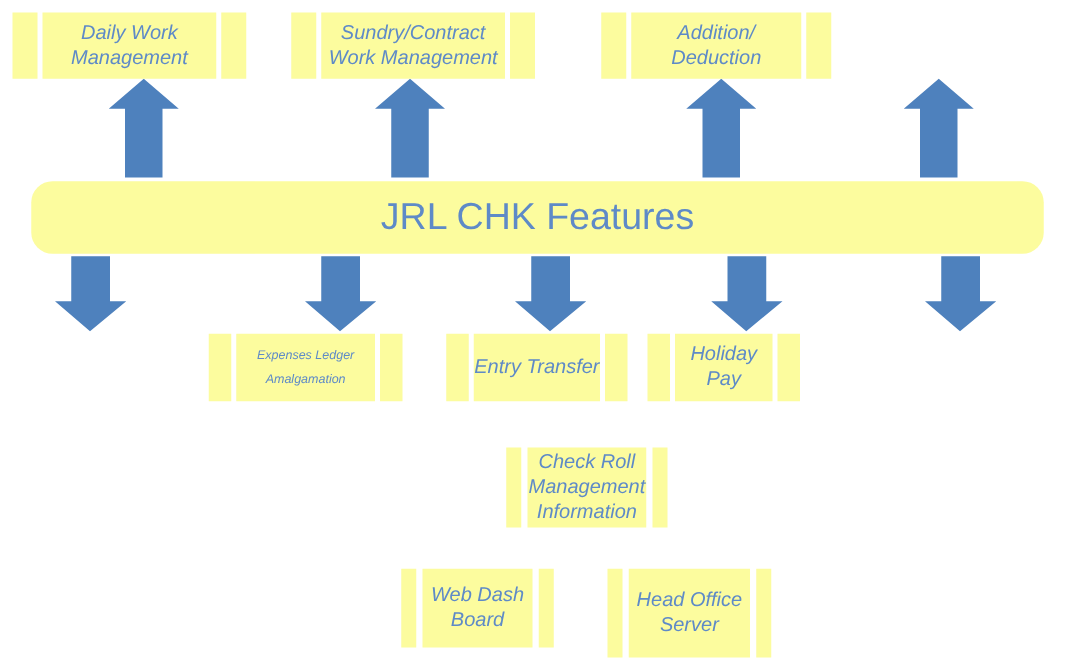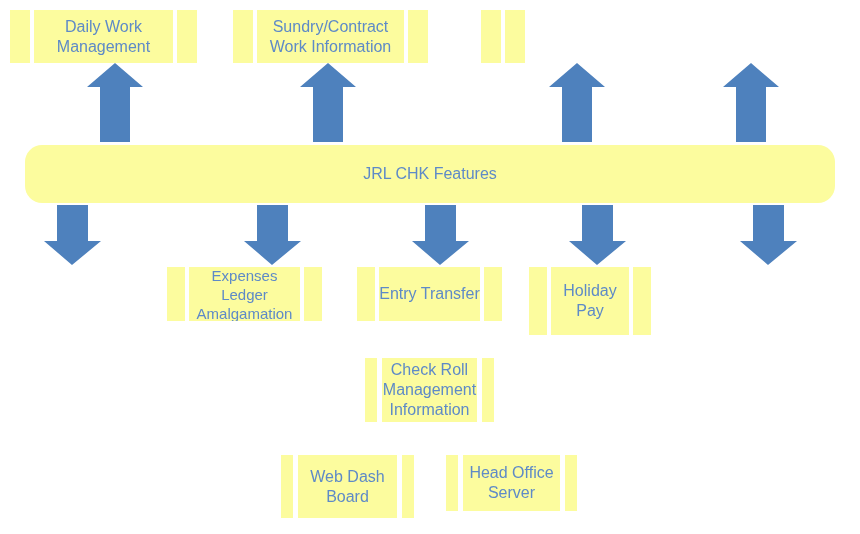--- a/index.html
+++ b/index.html
@@ -21,20 +21,21 @@
     top: 0;
     pointer-events: none;
   }
   .arrow-layer polygon {
     fill: var(--arrow_blue, #4e81bd);
   }
   .node {
     position: absolute;
     display: flex;
     gap: 4px;
+    font-style: italic;
   }
   .node .strip {
     background: var(--node_yellow, #fcfc9e);
     flex: 0 0 auto;
   }
   .node .main {
     background: var(--node_yellow, #fcfc9e);
     flex: 1 1 auto;
     display: flex;
     align-items: center;
@@ -43,38 +44,38 @@
   }
   .node .label {
     white-space: pre-line;
     text-align: center;
     color: var(--text_blue, #5e8ac7);
     font-size: 16px;
     line-height: 20px;
   }
   .row-top .strip  { width: 20px; }
   .row-mid .strip  { width: 18px; }
-  .row-small       { gap: 5px; }
+  .row-small       { gap: 5px; margin-left: 40px; }
   .row-small .strip{ width: 12px; }
-  .node-expenses .label { font-size: 15px; line-height: 19px; }
+  .node-expenses .label { font-size: 10px; line-height: 19px; }
   .center-box {
     position: absolute;
     left: 25px;
     top: 145px;
     width: 810px;
     height: 58px;
     background: var(--node_yellow, #fcfc9e);
     border-radius: 17px;
     display: flex;
     align-items: center;
     justify-content: center;
   }
   .center-box .title {
     color: var(--text_blue, #5e8ac7);
-    font-size: 16px;
+    font-size: 30px;
     line-height: 30px;
     white-space: nowrap;
   }
 </style>
 </head>
 <body>
 
 <div class="stage">
 
   <svg class="arrow-layer" width="860" height="534" viewBox="0 0 860 534">
@@ -97,27 +98,31 @@
       <span class="label">Daily Work
 Management</span>
     </div>
     <div class="strip"></div>
   </div>
 
   <div class="node row-top" style="left:233px;top:10px;width:195px;height:53px">
     <div class="strip"></div>
     <div class="main">
       <span class="label">Sundry/Contract
-Work Information</span>
+Work Management</span>
     </div>
     <div class="strip"></div>
   </div>
 
   <div class="node row-top" style="left:481px;top:10px;width:184px;height:53px">
     <div class="strip"></div>
+    <div class="main">
+      <span class="label">Addition/
+Deduction</span>
+    </div>
     <div class="strip"></div>
   </div>
 
 
   <div class="center-box">
     <span class="title">JRL CHK Features</span>
   </div>
 
 
   <div class="node row-mid node-expenses" style="left:167px;top:267px;width:155px;height:54px">
@@ -130,49 +135,49 @@
   </div>
 
   <div class="node row-mid" style="left:357px;top:267px;width:145px;height:54px">
     <div class="strip"></div>
     <div class="main">
       <span class="label">Entry Transfer</span>
     </div>
     <div class="strip"></div>
   </div>
 
-  <div class="node row-mid" style="left:529px;top:267px;width:122px;height:68px">
+  <div class="node row-mid" style="left:518px;top:267px;width:122px;height:54px">
     <div class="strip"></div>
     <div class="main">
       <span class="label">Holiday Pay</span>
     </div>
     <div class="strip"></div>
   </div>
 
 
   <div class="node row-small" style="left:365px;top:358px;width:129px;height:64px">
     <div class="strip"></div>
     <div class="main">
       <span class="label">Check Roll
 Management
 Information</span>
     </div>
     <div class="strip"></div>
   </div>
 
-  <div class="node row-small" style="left:281px;top:455px;width:133px;height:63px">
+  <div class="node row-small" style="left:281px;top:455px;width:122px;height:63px">
     <div class="strip"></div>
     <div class="main">
       <span class="label">Web Dash
 Board</span>
     </div>
     <div class="strip"></div>
   </div>
 
-  <div class="node row-small" style="left:446px;top:455px;width:131px;height:56px">
+  <div class="node row-small" style="left:446px;top:455px;width:131px;height:71px">
     <div class="strip"></div>
     <div class="main">
       <span class="label">Head Office
 Server</span>
     </div>
     <div class="strip"></div>
   </div>
 
 </div>
 

